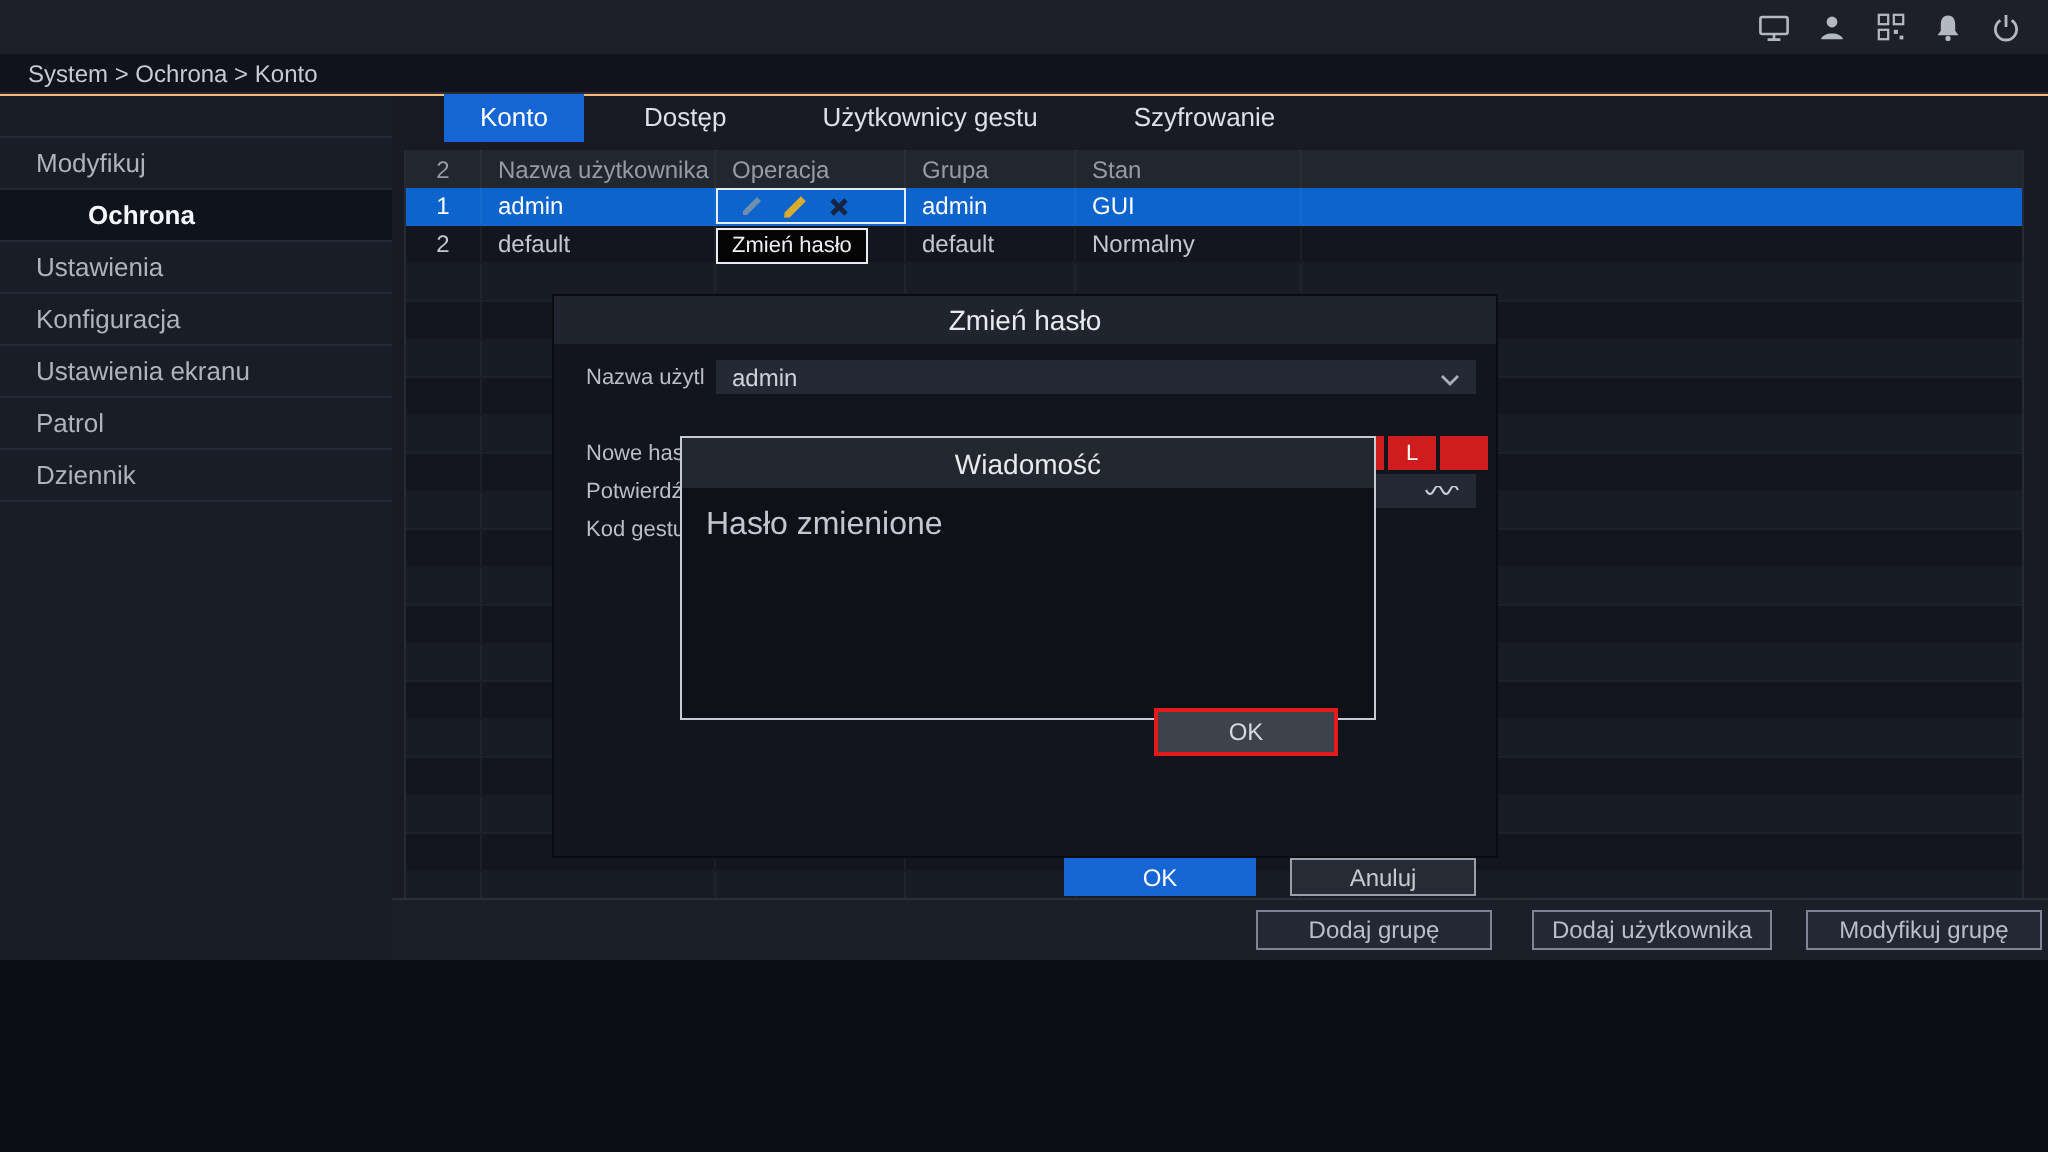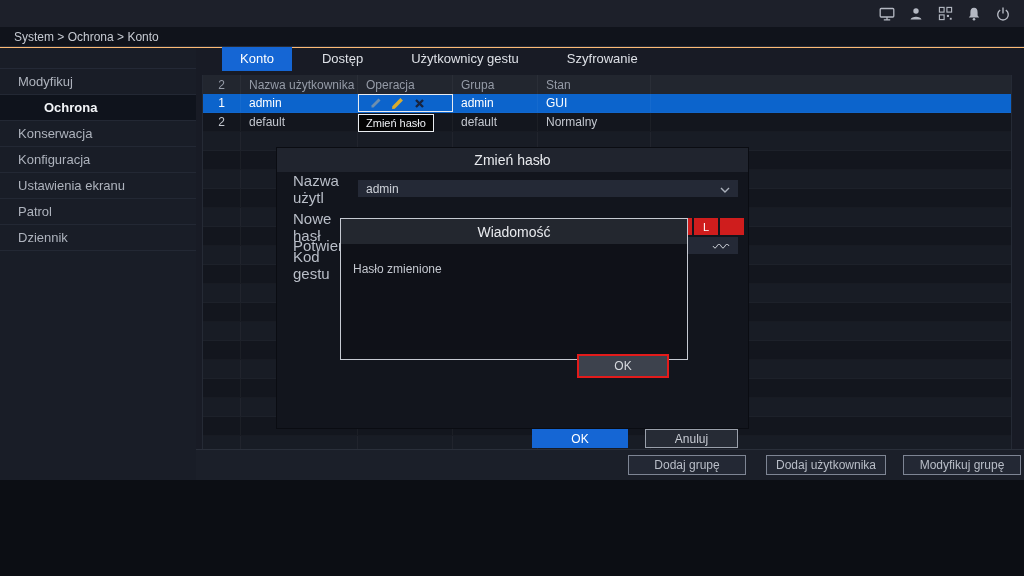--- a/index.html
+++ b/index.html
@@ -45,35 +45,35 @@
   .opicon{width:13px;height:13px;display:flex;align-items:center;justify-content:center;cursor:pointer;}
 
   
   .tooltip{position:absolute;left:358px;top:114px;background:#040404;border:1px solid #e9ecf1;color:#eef0f4;font-size:11px;padding:2px 7px;z-index:30;}
 
   
   .dialog{position:absolute;left:277px;top:148px;width:471px;height:280px;background:#151820;z-index:20;box-shadow:0 0 0 1px #0a0c12;}
   .dlg-title{height:24px;background:#20242e;color:#e8eaee;font-size:14px;display:flex;align-items:center;justify-content:center;}
   .dlg-body{position:relative;height:256px;background:#12151d;}
   .frow{position:absolute;left:0;height:17px;display:flex;align-items:center;}
-  .flabel{margin-left:16px;width:65px;font-size:15px;color:#b9bec8;}
+  .flabel{margin-left:16px;width:65px;font-size:11px;color:#b9bec8;}
   .fselect{width:380px;height:17px;background:#242936;color:#ced2d9;font-size:12px;display:flex;align-items:center;padding:0 8px;justify-content:space-between;cursor:pointer;}
   .finput{height:17px;background:#242936;color:#dde0e6;display:flex;align-items:center;padding:0 8px;justify-content:space-between;cursor:text;}
   .dots{font-size:9px;letter-spacing:3px;color:#e3e6ea;}
   .btn-edit{position:absolute;left:391px;width:70px;height:17px;background:#1565cf;color:#fff;font-size:12px;border:none;display:flex;align-items:center;justify-content:center;cursor:pointer;}
   .strength{position:absolute;left:391px;width:76px;height:17px;display:flex;gap:2px;}
   .strength .seg{flex:1;background:#cf1d1d;color:#fff;font-size:11px;display:flex;align-items:center;justify-content:center;}
   .dlg-ok{position:absolute;left:255px;top:257px;width:96px;height:19px;background:#1566d4;color:#fff;font-size:12px;border:none;display:flex;align-items:center;justify-content:center;cursor:pointer;}
   .dlg-cancel{position:absolute;left:368px;top:257px;width:93px;height:19px;background:#262b35;color:#c6cad2;font-size:12px;border:1px solid #9aa0ab;display:flex;align-items:center;justify-content:center;cursor:pointer;}
 
   
   .msg{position:absolute;left:340px;top:218px;width:348px;height:142px;background:#0f1118;border:1px solid #c6cad2;z-index:40;}
   .msg-title{height:25px;background:#23272f;color:#e8eaee;font-size:14px;display:flex;align-items:center;justify-content:center;}
   .msg-body{position:relative;height:115px;}
-  .msg-text{position:absolute;left:12px;top:18px;font-size:12px;color:#c3c7cf;}
+  .msg-text{position:absolute;left:12px;top:10px;font-size:16px;color:#c3c7cf;}
   .msg-ok{position:absolute;left:236px;top:110px;width:92px;height:24px;background:#3d424d;color:#d6d9de;font-size:12px;border:2px solid #e31b1b;display:flex;align-items:center;justify-content:center;cursor:pointer;}
 
   
   .footer{position:absolute;left:0;right:0;bottom:0;height:31px;background:#1b1f29;border-top:1px solid #2a2f3a;}
   .fbtn{position:absolute;top:5px;height:20px;background:#232834;border:1px solid #7e8594;color:#b9bec8;font-size:12px;display:flex;align-items:center;justify-content:center;cursor:pointer;}
   .fbtn1{left:432px;width:118px;}
   .fbtn2{left:570px;width:120px;}
   .fbtn3{left:707px;width:118px;}
 </style>
 </head>
@@ -118,21 +118,21 @@
   </div>
 
   <div class="crumbbar">
     <span>System &gt; Ochrona &gt; Konto</span>
   </div>
 
   <div class="sidebar">
     <div class="side-list">
       <div class="side-item">Modyfikuj</div>
       <div class="side-item active">Ochrona</div>
-      <div class="side-item">Konserwacja</div>
+      <div class="side-item">Ustawienia</div>
       <div class="side-item">Konfiguracja</div>
       <div class="side-item">Ustawienia ekranu</div>
       <div class="side-item">Patrol</div>
       <div class="side-item">Dziennik</div>
     </div>
   </div>
 
   <div class="main">
     <div class="tabbar">
       <div class="tab active">Konto</div>

